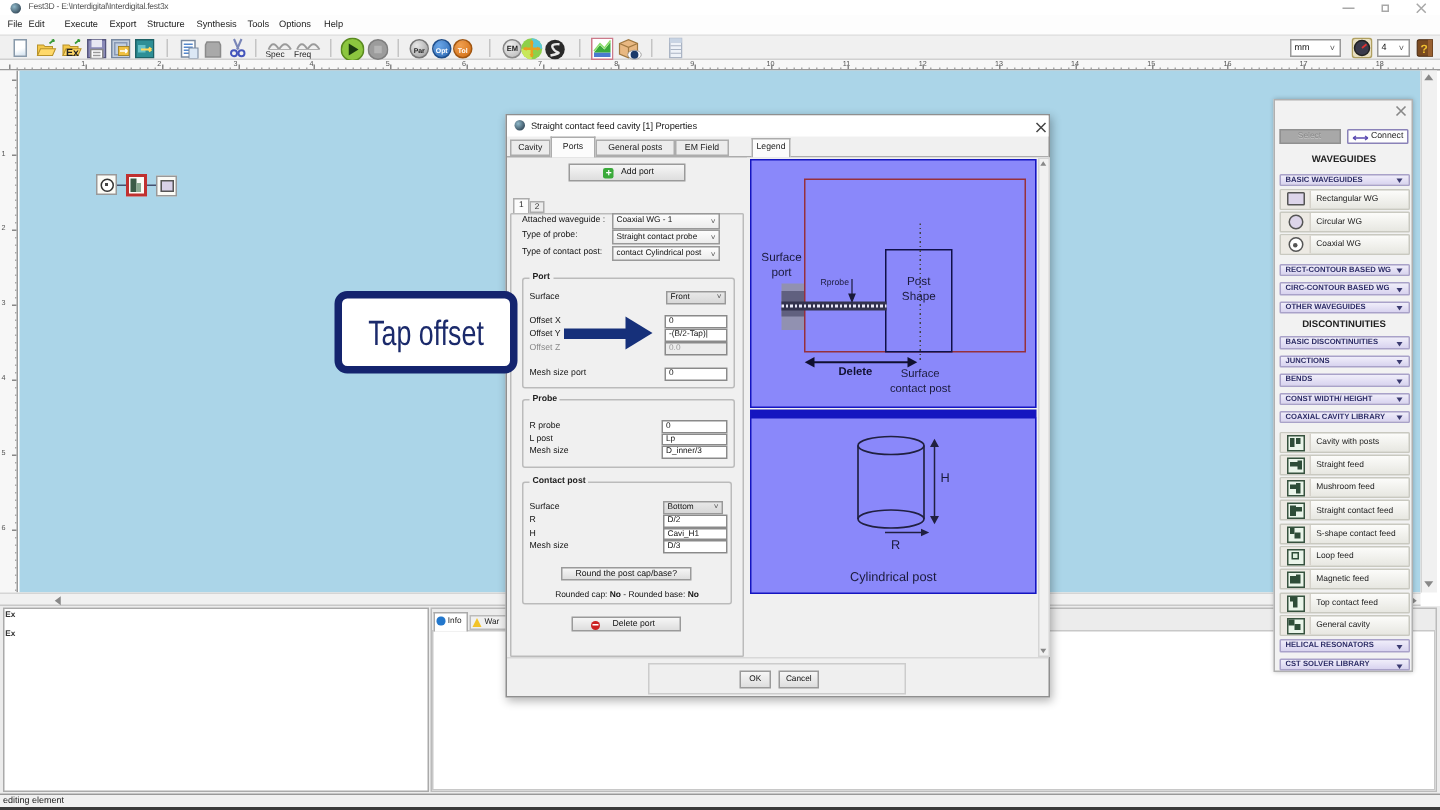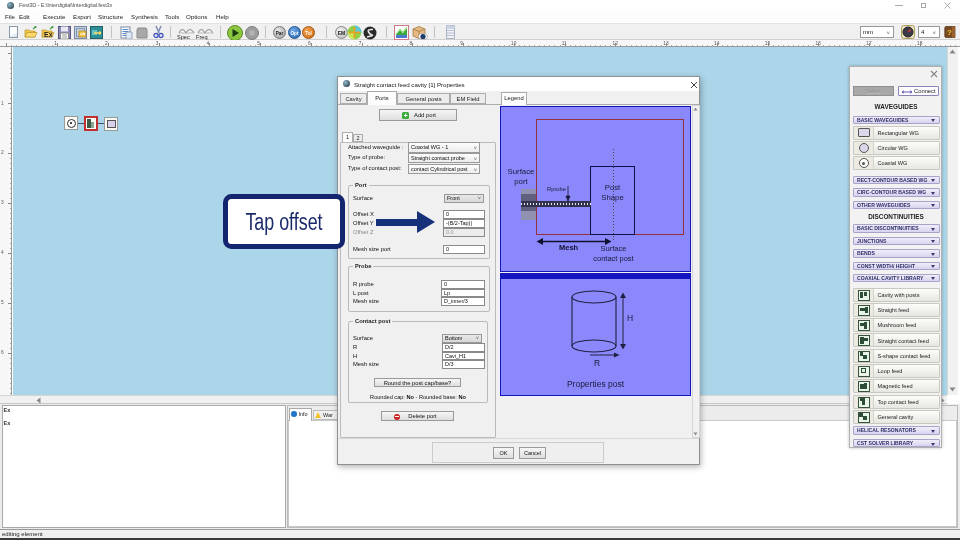--- a/index.html
+++ b/index.html
@@ -671,41 +671,41 @@
 <div class="abs" style="left:209px;top:109px;font-size:5.8px;color:#1a1a3a">Rprobe</div>
 <svg class="abs" style="left:227px;top:109px" width="6" height="16">
       <path d="M3 0 L3 12 M3 15 L1 10 L5 10 Z" stroke="#1a1a3a" stroke-width="0.8" fill="#1a1a3a"></path>
     </svg>
 <div class="abs" style="left:252px;top:106px;width:45px;text-align:center;font-size:7.8px;color:#1a1a3a;line-height:10px">Post<br>Shape</div>
 <svg class="abs" style="left:198px;top:160px" width="76" height="9">
       <path d="M4 4.5 L72 4.5" stroke="#101030" stroke-width="1.4"></path>
       <path d="M0.5 4.5 L7 1 L7 8 Z" fill="#101030"></path>
       <path d="M75.5 4.5 L69 1 L69 8 Z" fill="#101030"></path>
     </svg>
-<div class="abs" style="left:221px;top:165.5px;font-size:7.5px;font-weight:bold;color:#101030">Mesh</div>
+<div class="abs" style="left:221px;top:165.5px;font-size:7.5px;font-weight:bold;color:#101030">Delete</div>
 <div class="abs" style="left:238px;top:167px;width:75px;text-align:center;font-size:7.5px;color:#1a1a3a;line-height:9.5px">Surface<br>contact post</div>
 <div class="abs" style="left:162px;top:201px;width:191px;height:118px;background:#8a88fa;border:1.6px solid #1515c0"></div>
 <div class="abs" style="left:162px;top:195.5px;width:191px;height:5px;background:#1515c0"></div>
 <svg class="abs" style="left:232px;top:212px" width="50" height="66">
 <path d="M2 8 L2 57 M46 8 L46 57" stroke="#202040" stroke-width="1.1"></path>
 <ellipse cx="24" cy="57" rx="22" ry="6" fill="none" stroke="#202040" stroke-width="1.1"></ellipse>
 <ellipse cx="24" cy="8" rx="22" ry="6" fill="none" stroke="#202040" stroke-width="1.1"></ellipse>
 </svg>
 <svg class="abs" style="left:281px;top:215px" width="8" height="58">
       <path d="M4 4 L4 54" stroke="#202040" stroke-width="1"></path>
       <path d="M4 0.5 L1 6 L7 6 Z" fill="#202040"></path>
       <path d="M4 57.5 L1 52 L7 52 Z" fill="#202040"></path>
     </svg>
 <div class="abs" style="left:289px;top:236px;font-size:8.5px;color:#1a1a3a">H</div>
 <svg class="abs" style="left:252px;top:274px" width="30" height="8">
       <path d="M0 4 L26 4" stroke="#202040" stroke-width="1"></path>
       <path d="M29.5 4 L24 1.5 L24 6.5 Z" fill="#202040"></path>
     </svg>
 <div class="abs" style="left:256px;top:281px;font-size:8.5px;color:#1a1a3a">R</div>
-<div class="abs" style="left:162px;top:301.5px;width:191px;text-align:center;font-size:8.5px;color:#1a1a3a">Properties post</div>
+<div class="abs" style="left:162px;top:301.5px;width:191px;text-align:center;font-size:8.5px;color:#1a1a3a">Cylindrical post</div>
 <div class="abs" style="left:0;top:361px;width:361px;height:1px;background:#d8d8d8"></div>
 <div class="abs" style="left:94px;top:365px;width:172px;height:21px;border:1px solid #ccc;background:#efefef"></div>
 <div class="btn" style="left:155px;top:370px;width:21px;height:12px;line-height:11px;font-size:5.5px">OK</div>
 <div class="btn" style="left:181px;top:370px;width:27px;height:12px;line-height:11px;font-size:5.5px">Cancel</div>
 </div>
 
 <div class="abs" style="left:223px;top:194px;width:122px;height:54.5px;background:#fff;border:5px solid #14246e;border-radius:8.5px"></div>
 <div class="abs" style="left:223px;top:208.5px;width:122px;text-align:center;font-size:23.5px;color:#1b2a6b;transform:scaleX(0.76);transform-origin:50% 50%">Tap offset</div>
 <div class="abs" style="left:376px;top:219px;width:42px;height:6.5px;background:#16307a"></div>
 <div class="abs" style="left:417px;top:211px;width:0;height:0;border-top:11px solid transparent;border-bottom:11px solid transparent;border-left:18px solid #16307a"></div>

